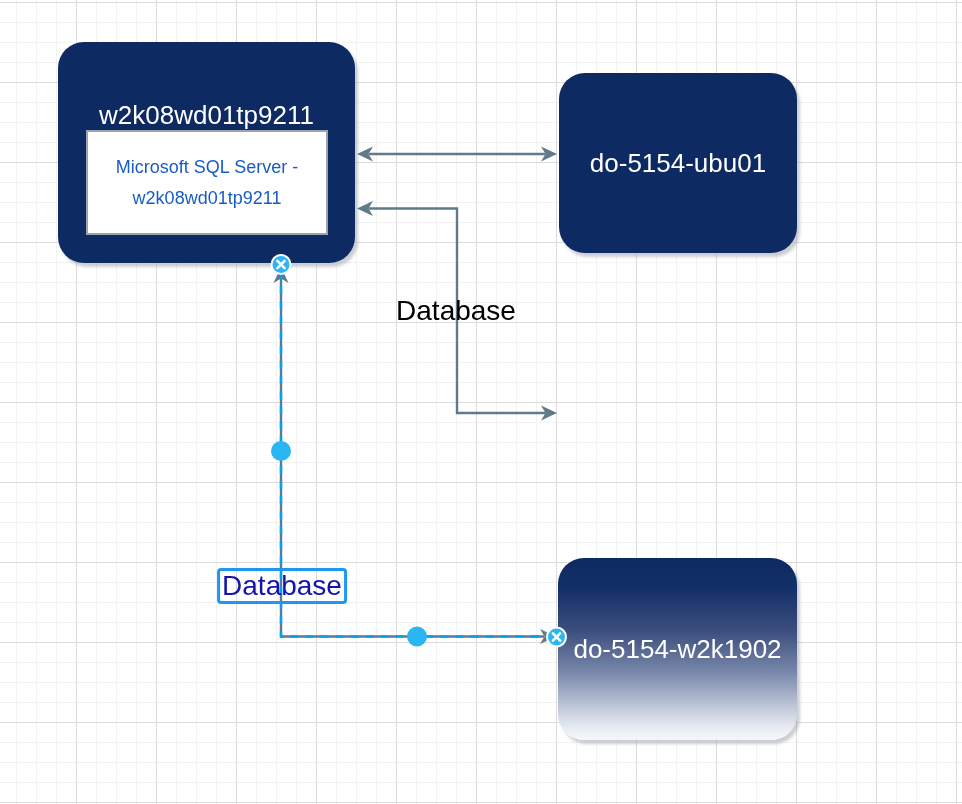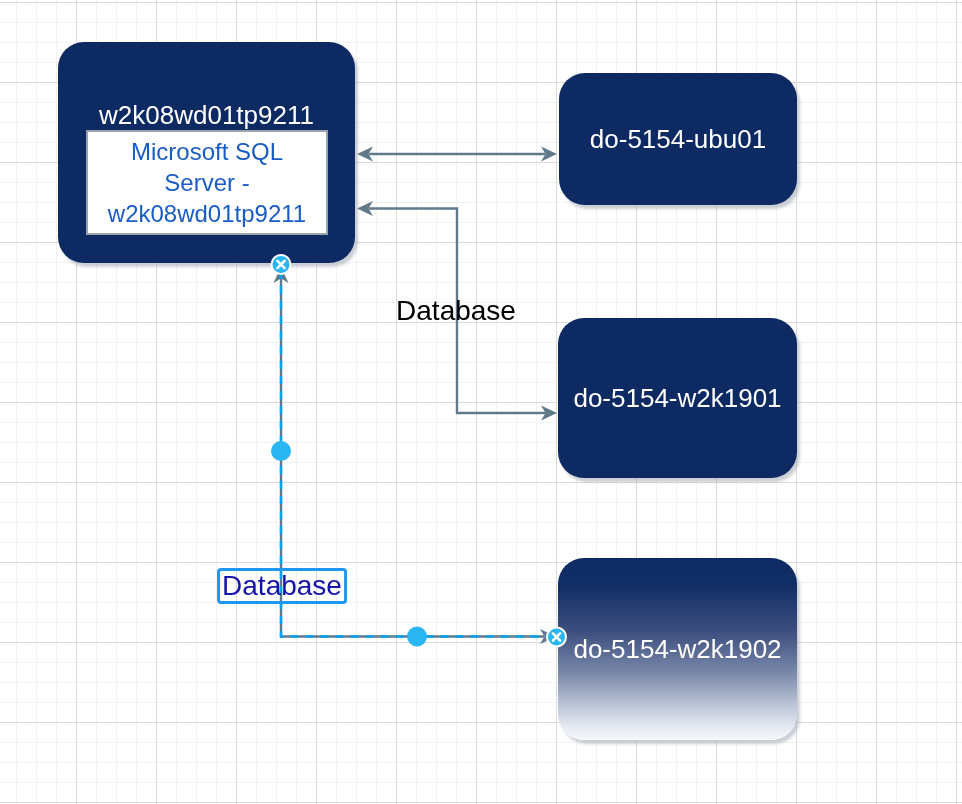--- a/index.html
+++ b/index.html
@@ -38,27 +38,27 @@
   #node-sql .node-title {
     position: absolute; left: 0; right: 0; top: 58px;
     text-align: center; font-size: 26px; color: #ffffff;
   }
   #node-sql .service-box {
     position: absolute; left: 28px; top: 88px; width: 242px; height: 105px;
     box-sizing: border-box;
     background: #ffffff;
     border: 2px solid #9da3ab;
     color: #195cc5;
-    font-size: 24px; line-height: 31px;
+    font-size: 18px; line-height: 31px;
     display: flex; align-items: center; justify-content: center;
     text-align: center;
     padding: 0 8px;
   }
 
-  #node-ubu01   { left: 559px; top: 73px;  width: 238px; height: 132px; }
+  #node-ubu01   { left: 559px; top: 73px;  width: 238px; height: 180px; }
   #node-w2k1901 { left: 558px; top: 318px; width: 239px; height: 160px; }
   #node-w2k1902 {
     left: 558px; top: 558px; width: 239px; height: 182px;
     background: linear-gradient(180deg,
       #0d2a63 0%, #122f67 16%, #3c4e7e 40%, #7685a8 62%,
       #b9c1d4 80%, #e9edf3 94%, #f5f7fa 100%);
   }
 
   #edge-layer {
     position: absolute; left: 0; top: 0; width: 962px; height: 804px;
@@ -95,23 +95,20 @@
     <div class="node-title">w2k08wd01tp9211</div>
     <div class="service-box">
       <span>Microsoft SQL Server - w2k08wd01tp9211</span>
     </div>
   </div>
 
   <div class="node" id="node-ubu01">
     <span>do-5154-ubu01</span>
   </div>
 
-  <div class="node" id="node-w2k1901">
-    <span>do-5154-w2k1901</span>
-  </div>
 
   <div class="node" id="node-w2k1902">
     <span>do-5154-w2k1902</span>
   </div>
 
   <svg id="edge-layer" viewBox="0 0 962 804" xmlns="http://www.w3.org/2000/svg">
 
     <g>
       <path d="M369 154 H545" stroke="#607a8a" stroke-width="2.4" fill="none"></path>
       <path d="M357 154 L373 146.5 L368.5 154 L373 161.5 Z" fill="#607a8a"></path>

